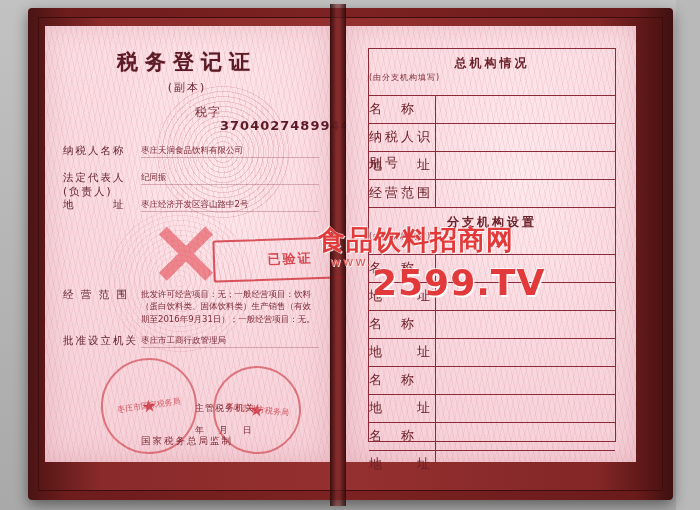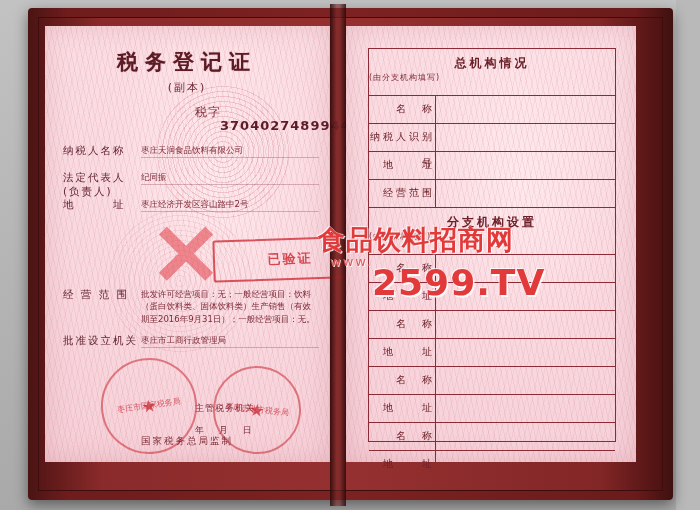--- a/index.html
+++ b/index.html
@@ -194,22 +194,22 @@
   .row {
     display: flex;
     border-bottom: 1px solid #8c2b38;
     height: 27px;
     align-items: center;
   }
   .row:last-child { border-bottom: none; }
   .row .c1 {
     width: 66px;
     flex: 0 0 66px;
-    text-align: right;
-    font-size: 10px;
+    text-align: left;
+    font-size: 13px;
     letter-spacing: 3px;
     color: #6b2029;
     border-right: 1px solid #8c2b38;
     line-height: 26px;
     height: 100%;
   }
   .row .c2 { flex: 1; height: 100%; }
 
   
   .stamp {

